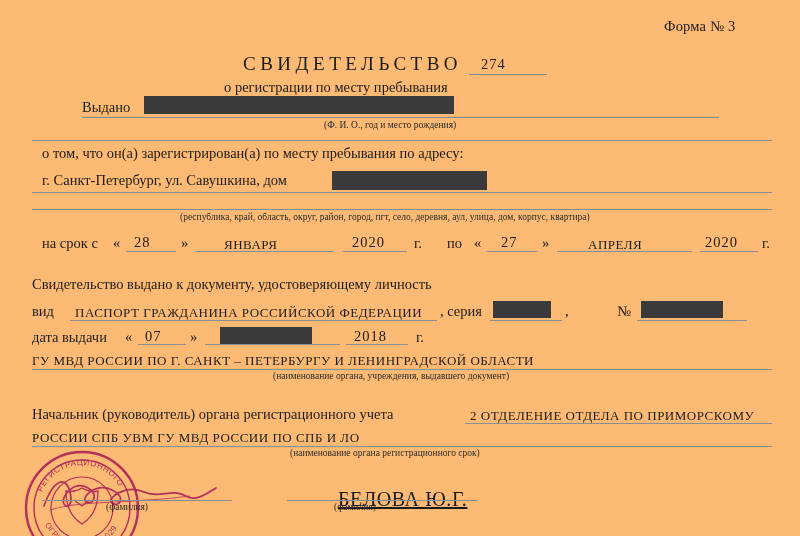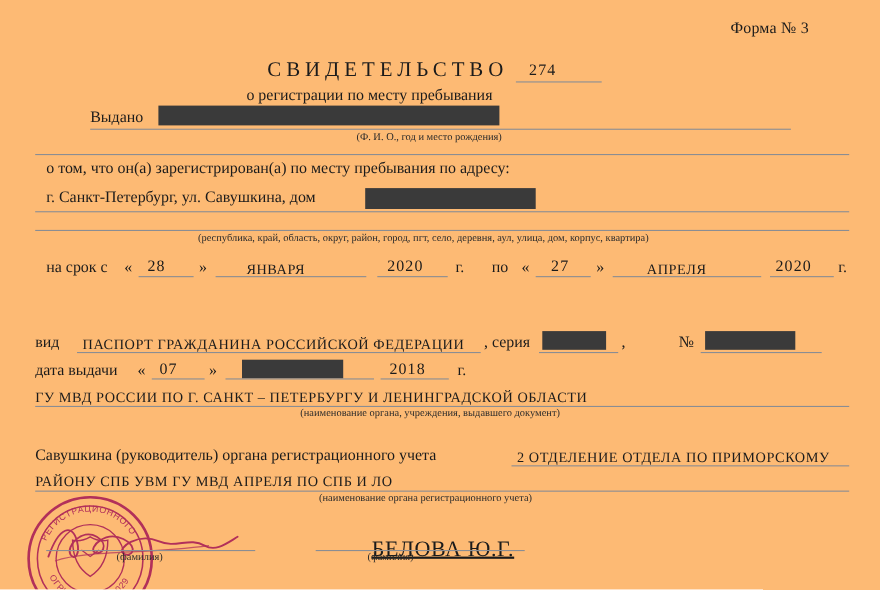--- a/index.html
+++ b/index.html
@@ -119,20 +119,21 @@
   <div class="txt body-text" style="left:474px; top:235px;">«</div>
   <div class="txt handwrite-num" style="left:469px; top:234px;margin-left:32px;">27</div>
   <div class="line" style="left:487px; top:251px; width:50px;"></div>
   <div class="txt body-text" style="left:542px; top:235px;">»</div>
   <div class="txt upper-small" style="left:588px; top:237px;">АПРЕЛЯ</div>
   <div class="line" style="left:557px; top:251px; width:135px;"></div>
   <div class="txt handwrite-num" style="left:705px; top:234px;">2020</div>
   <div class="line" style="left:700px; top:251px; width:58px;"></div>
   <div class="txt body-text" style="left:762px; top:235px;">г.</div>
 
+  <div class="txt body-text" style="left:32px; top:276px;">Свидетельство выдано к документу, удостоверяющему личность</div>
 
   <div class="txt body-text" style="left:32px; top:303px;">вид</div>
   <div class="txt upper-small" style="left:75px; top:305px;">ПАСПОРТ ГРАЖДАНИНА РОССИЙСКОЙ ФЕДЕРАЦИИ</div>
   <div class="line" style="left:70px; top:320px; width:367px;"></div>
   <div class="txt body-text" style="left:440px; top:303px;">, серия</div>
   <div class="redact" style="left:493px; top:301px; width:58px; height:17px;"></div>
   <div class="line" style="left:490px; top:320px; width:72px;"></div>
   <div class="txt body-text" style="left:565px; top:303px;">,</div>
   <div class="txt body-text" style="left:617px; top:303px;">№</div>
   <div class="redact" style="left:641px; top:301px; width:82px; height:17px;"></div>
@@ -146,26 +147,26 @@
   <div class="redact" style="left:220px; top:327px; width:92px; height:17px;"></div>
   <div class="line" style="left:205px; top:344px; width:135px;"></div>
   <div class="txt handwrite-num" style="left:354px; top:328px;">2018</div>
   <div class="line" style="left:346px; top:344px; width:62px;"></div>
   <div class="txt body-text" style="left:416px; top:329px;">г.</div>
 
   <div class="txt upper-small" style="left:32px; top:353px;">ГУ  МВД  РОССИИ  ПО  Г. САНКТ – ПЕТЕРБУРГУ  И  ЛЕНИНГРАДСКОЙ ОБЛАСТИ</div>
   <div class="line" style="left:32px; top:369px; width:740px;"></div>
   <div class="txt small-caption" style="left:273px; top:371px;">(наименование органа, учреждения, выдавшего документ)</div>
 
-  <div class="txt body-text" style="left:32px; top:406px;">Савушкина (руководитель) органа регистрационного учета</div>
+  <div class="txt body-text" style="left:32px; top:406px;">Начальник (руководитель) органа регистрационного учета</div>
   <div class="txt upper-small" style="left:470px; top:408px;">2 ОТДЕЛЕНИЕ ОТДЕЛА  ПО ПРИМОРСКОМУ</div>
   <div class="line" style="left:465px; top:423px; width:307px;"></div>
-  <div class="txt upper-small" style="left:32px; top:430px;">РАЙОНУ  СПБ УВМ  ГУ  МВД  АПРЕЛЯ  ПО  СПБ  И  ЛО</div>
+  <div class="txt upper-small" style="left:32px; top:430px;">РОССИИ  СПБ УВМ  ГУ  МВД  РОССИИ  ПО  СПБ  И  ЛО</div>
   <div class="line" style="left:32px; top:446px; width:740px;"></div>
-  <div class="txt small-caption" style="left:290px; top:448px;">(наименование органа регистрационного учета)</div>
+  <div class="txt small-caption" style="left:290px; top:448px;">(наименование органа регистрационного срок)</div>
 
   <svg id="stamp" viewBox="0 0 120 120">
     <circle cx="60" cy="60" r="56" fill="none" stroke="#b2305a" stroke-width="2.4"></circle>
     <circle cx="60" cy="60" r="48" fill="none" stroke="#b2305a" stroke-width="1.4"></circle>
     <circle cx="60" cy="60" r="31" fill="none" stroke="#b2305a" stroke-width="1.2"></circle>
     <path d="M60 40 c7 4 12 4 16 3 0 12 -3 25 -16 33 -13 -8 -16 -21 -16 -33 4 1 9 1 16 -3 z" fill="none" stroke="#b2305a" stroke-width="1.3"></path>
     <path d="M52 52 l8 6 8 -6" fill="none" stroke="#b2305a" stroke-width="1.1"></path>
     <path id="stamp-top-path" d="M 17 60 A 43 43 0 0 1 103 60" fill="none"></path>
     <text font-family="'Liberation Sans', sans-serif" font-size="8" fill="#b2305a" letter-spacing="0.6">
       <textPath href="#stamp-top-path" startOffset="12%">РЕГИСТРАЦИОННОГО</textPath>

